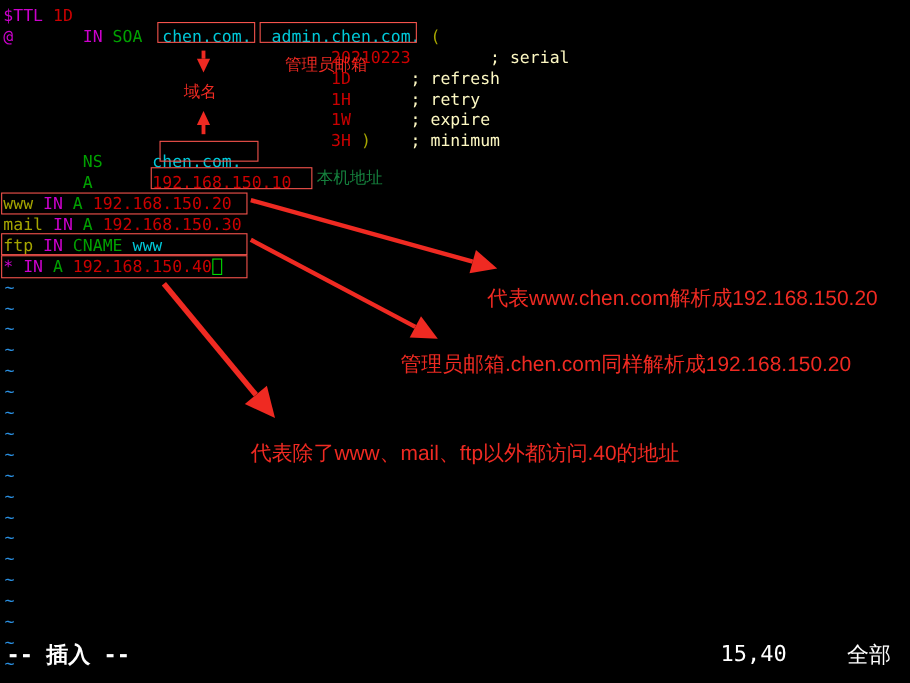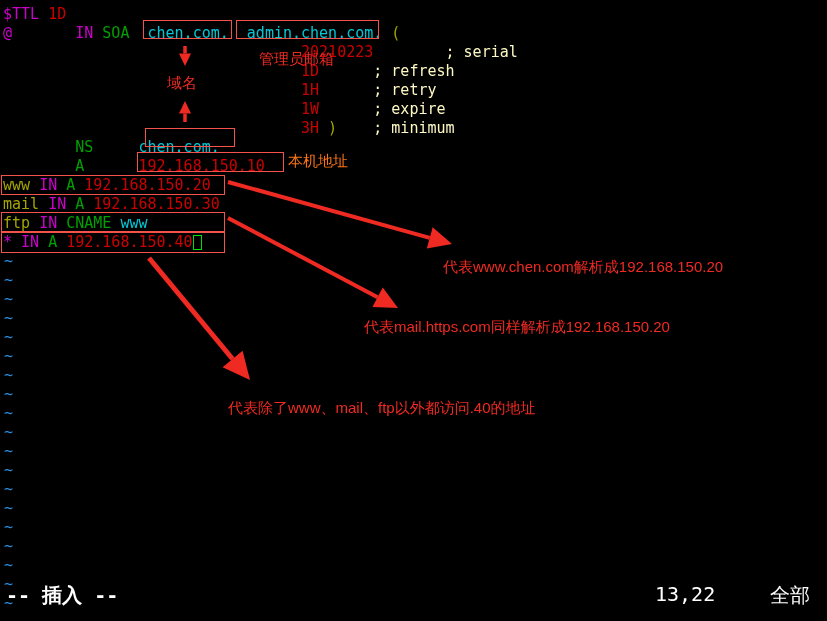--- a/index.html
+++ b/index.html
@@ -128,42 +128,42 @@
   .anno-text {
     position: absolute;
     color: #ef2a22;
     font-family: "Liberation Sans", sans-serif;
     white-space: nowrap;
   }
   .anno-cjk-md {
     font-size: 15px;
   }
   .anno-cjk-lg {
-    font-size: 15px;
+    font-size: 19px;
   }
   svg.arrows {
     position: absolute;
     left: 0; top: 0;
     width: 827px; height: 621px;
     overflow: visible;
   }
 </style>
 </head>
 <body>
 
 <div id="screen">
 
   <div class="term">
     <div id="file-lines"><div class="row" style="top: 5px;"><span class="c-magenta">$TTL </span><span class="c-red">1D</span></div><div class="row" style="top: 24px;"><span class="c-magenta">@</span><span class="c-white">       </span><span class="c-magenta">IN</span><span class="c-white"> </span><span class="c-green">SOA</span><span class="c-white">  </span><span class="c-cyan">chen.com.</span><span class="c-white">  </span><span class="c-cyan">admin.chen.com.</span><span class="c-white"> </span><span class="c-olive">(</span></div><div class="row" style="top: 43px;"><span class="c-white">                                 </span><span class="c-red">20210223</span><span class="c-white">        </span><span class="c-blue">; serial</span></div><div class="row" style="top: 62px;"><span class="c-white">                                 </span><span class="c-red">1D</span><span class="c-white">      </span><span class="c-blue">; refresh</span></div><div class="row" style="top: 81px;"><span class="c-white">                                 </span><span class="c-red">1H</span><span class="c-white">      </span><span class="c-blue">; retry</span></div><div class="row" style="top: 100px;"><span class="c-white">                                 </span><span class="c-red">1W</span><span class="c-white">      </span><span class="c-blue">; expire</span></div><div class="row" style="top: 119px;"><span class="c-white">                                 </span><span class="c-red">3H</span><span class="c-white"> </span><span class="c-olive">)</span><span class="c-white">    </span><span class="c-blue">; minimum</span></div><div class="row" style="top: 138px;"><span class="c-white">        </span><span class="c-green">NS</span><span class="c-white">     </span><span class="c-cyan">chen.com.</span></div><div class="row" style="top: 157px;"><span class="c-white">        </span><span class="c-green">A</span><span class="c-white">      </span><span class="c-red">192.168.150.10</span></div><div class="row" style="top: 176px;"><span class="c-olive">www</span><span class="c-white"> </span><span class="c-magenta">IN</span><span class="c-white"> </span><span class="c-green">A</span><span class="c-white"> </span><span class="c-red">192.168.150.20</span></div><div class="row" style="top: 195px;"><span class="c-olive">mail</span><span class="c-white"> </span><span class="c-magenta">IN</span><span class="c-white"> </span><span class="c-green">A</span><span class="c-white"> </span><span class="c-red">192.168.150.30</span></div><div class="row" style="top: 214px;"><span class="c-olive">ftp</span><span class="c-white"> </span><span class="c-magenta">IN</span><span class="c-white"> </span><span class="c-green">CNAME</span><span class="c-white"> </span><span class="c-cyan">www</span></div><div class="row" style="top: 233px;"><span class="c-magenta">*</span><span class="c-white"> </span><span class="c-magenta">IN</span><span class="c-white"> </span><span class="c-green">A</span><span class="c-white"> </span><span class="c-red">192.168.150.40</span><span class="cursor-blk"></span></div></div>
     <div id="tilde-col"><div class="tilde" style="position: absolute; top: 252px;">~</div><div class="tilde" style="position: absolute; top: 271px;">~</div><div class="tilde" style="position: absolute; top: 290px;">~</div><div class="tilde" style="position: absolute; top: 309px;">~</div><div class="tilde" style="position: absolute; top: 328px;">~</div><div class="tilde" style="position: absolute; top: 347px;">~</div><div class="tilde" style="position: absolute; top: 366px;">~</div><div class="tilde" style="position: absolute; top: 385px;">~</div><div class="tilde" style="position: absolute; top: 404px;">~</div><div class="tilde" style="position: absolute; top: 423px;">~</div><div class="tilde" style="position: absolute; top: 442px;">~</div><div class="tilde" style="position: absolute; top: 461px;">~</div><div class="tilde" style="position: absolute; top: 480px;">~</div><div class="tilde" style="position: absolute; top: 499px;">~</div><div class="tilde" style="position: absolute; top: 518px;">~</div><div class="tilde" style="position: absolute; top: 537px;">~</div><div class="tilde" style="position: absolute; top: 556px;">~</div><div class="tilde" style="position: absolute; top: 575px;">~</div><div class="tilde" style="position: absolute; top: 594px;">~</div></div>
   </div>
 
   <div class="statusline">
     <span class="status-mode">-- 插入 --</span>
-    <span class="status-pos">13,22</span>
+    <span class="status-pos">15,40</span>
     <span class="status-pct">全部</span>
   </div>
 
 
   <div class="anno-layer">
     <div id="anno-boxes">
         <div class="box" style="left: 143px; top: 20px; width: 89px; height: 19px; border-color: rgb(244, 83, 76);"></div>
         <div class="box" style="left: 236px; top: 20px; width: 143px; height: 19px; border-color: rgb(244, 83, 76);"></div>
         <div class="box" style="left: 145px; top: 128px; width: 90px; height: 19px; border-color: rgb(244, 83, 76);"></div>
         <div class="box" style="left: 137px; top: 152px; width: 147px; height: 20px; border-color: rgb(244, 83, 76);"></div>
@@ -189,20 +189,20 @@
           <polygon points="398,308 372.4377342077735,306.91346073813804 382.73126405699225,287.4701265785027" fill="#ef2a22"></polygon>
         </g>
         <g>
           <line x1="149" y1="258" x2="232.59087401589625" y2="358.9711547518747" stroke="#ef2a22" stroke-width="5" stroke-linecap="butt"></line>
           <polygon points="250,380 222.57713818345562,367.26121474430505 242.60460984833688,350.6810947594443" fill="#ef2a22"></polygon>
         </g>
       </svg>
     <div id="anno-labels">
         <div class="anno-text anno-cjk-md" style="left: 167px; top: 74px; color: rgb(239, 42, 34);">域名</div>
         <div class="anno-text anno-cjk-md" style="left: 259px; top: 50px; color: rgb(239, 42, 34);">管理员邮箱</div>
-        <div class="anno-text anno-cjk-md" style="left: 288px; top: 152px; color: #f97316;">本机地址</div>
+        <div class="anno-text anno-cjk-md" style="left: 288px; top: 152px; color: #15803d;">本机地址</div>
         <div class="anno-text anno-cjk-lg" style="left: 443px; top: 258px; color: rgb(239, 42, 34);">代表www.chen.com解析成192.168.150.20</div>
-        <div class="anno-text anno-cjk-lg" style="left: 364px; top: 318px; color: rgb(239, 42, 34);">代表mail.https.com同样解析成192.168.150.20</div>
+        <div class="anno-text anno-cjk-lg" style="left: 364px; top: 318px; color: rgb(239, 42, 34);">管理员邮箱.chen.com同样解析成192.168.150.20</div>
         <div class="anno-text anno-cjk-lg" style="left: 228px; top: 399px; color: rgb(239, 42, 34); text-align: center;">代表除了www、mail、ftp以外都访问.40的地址</div>
       </div>
   </div>
 
 </div>
 
 </body></html>

